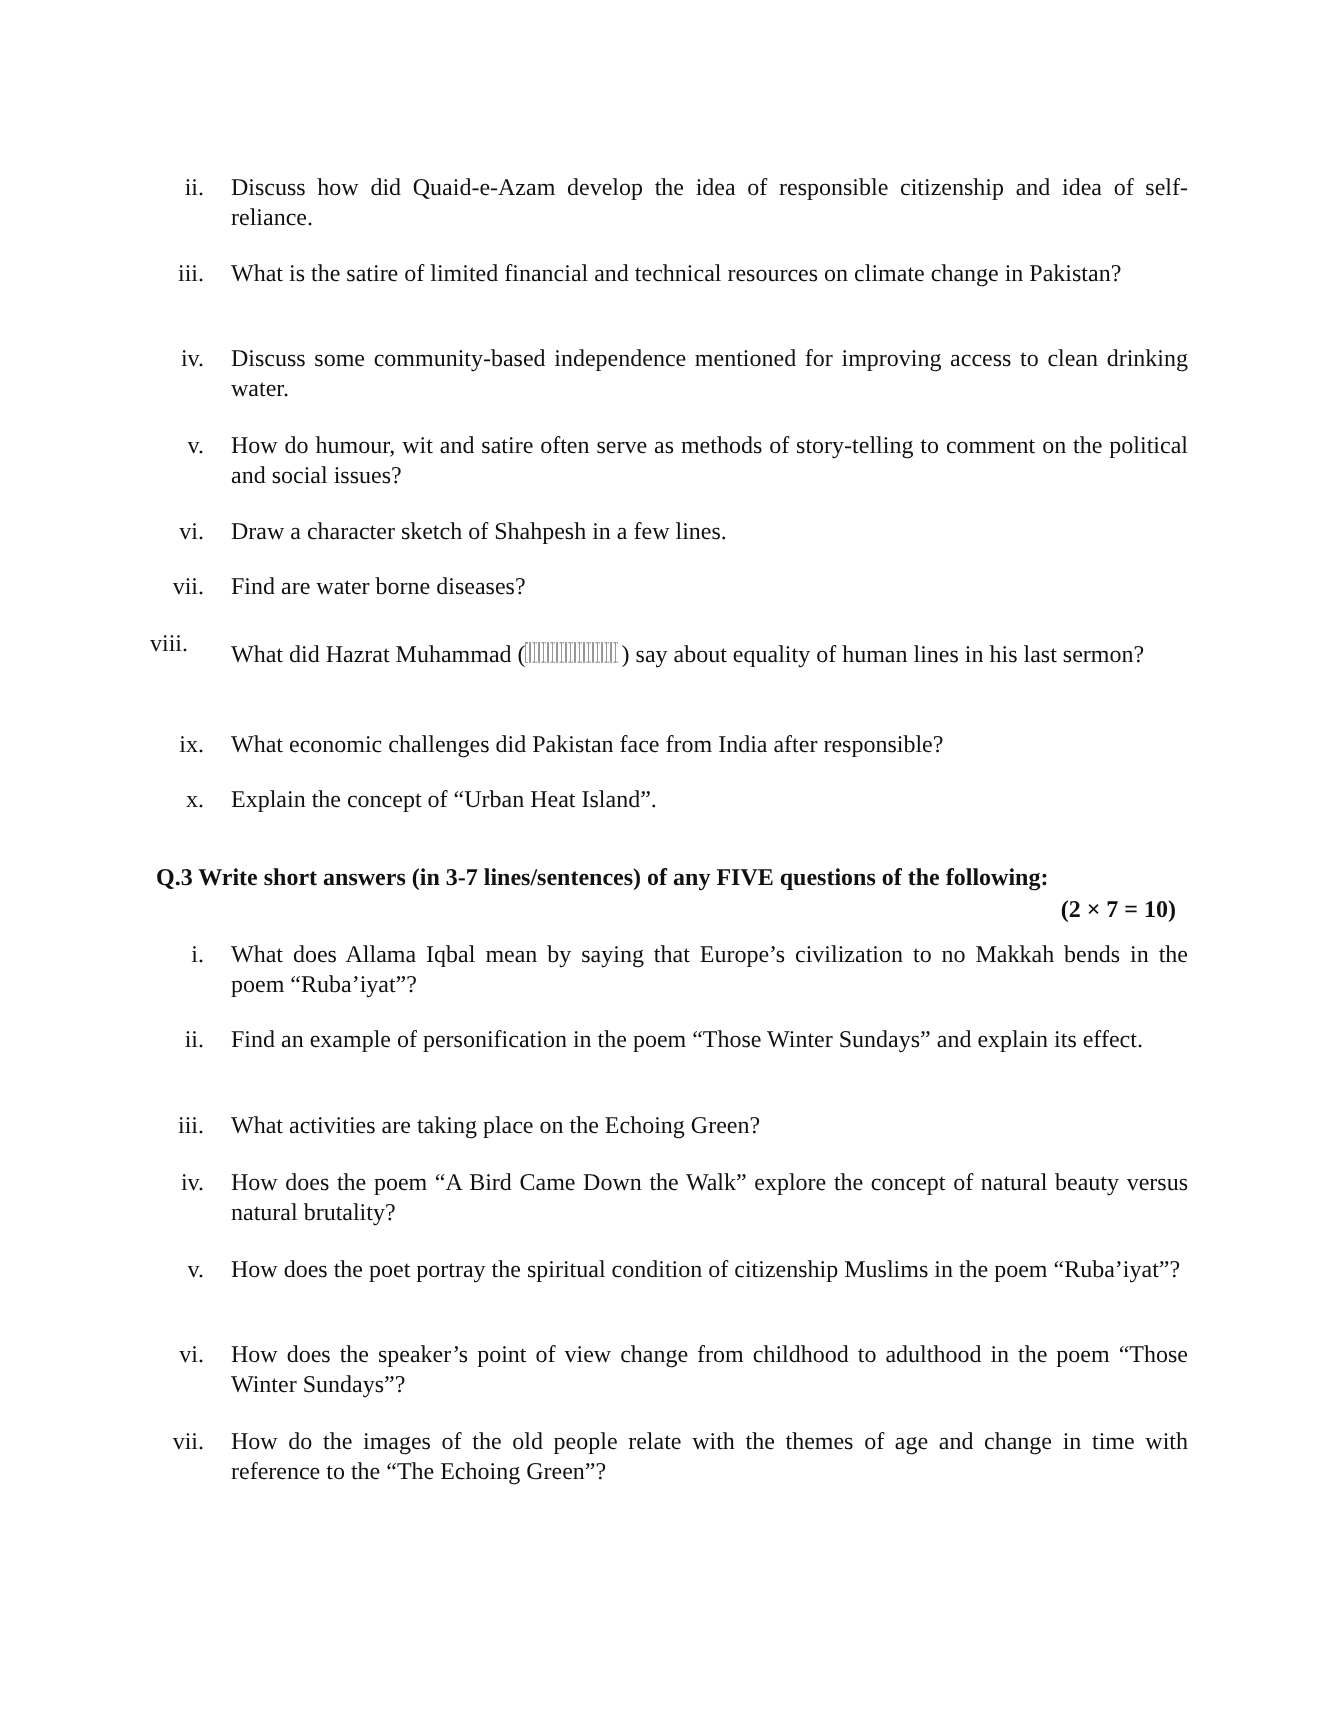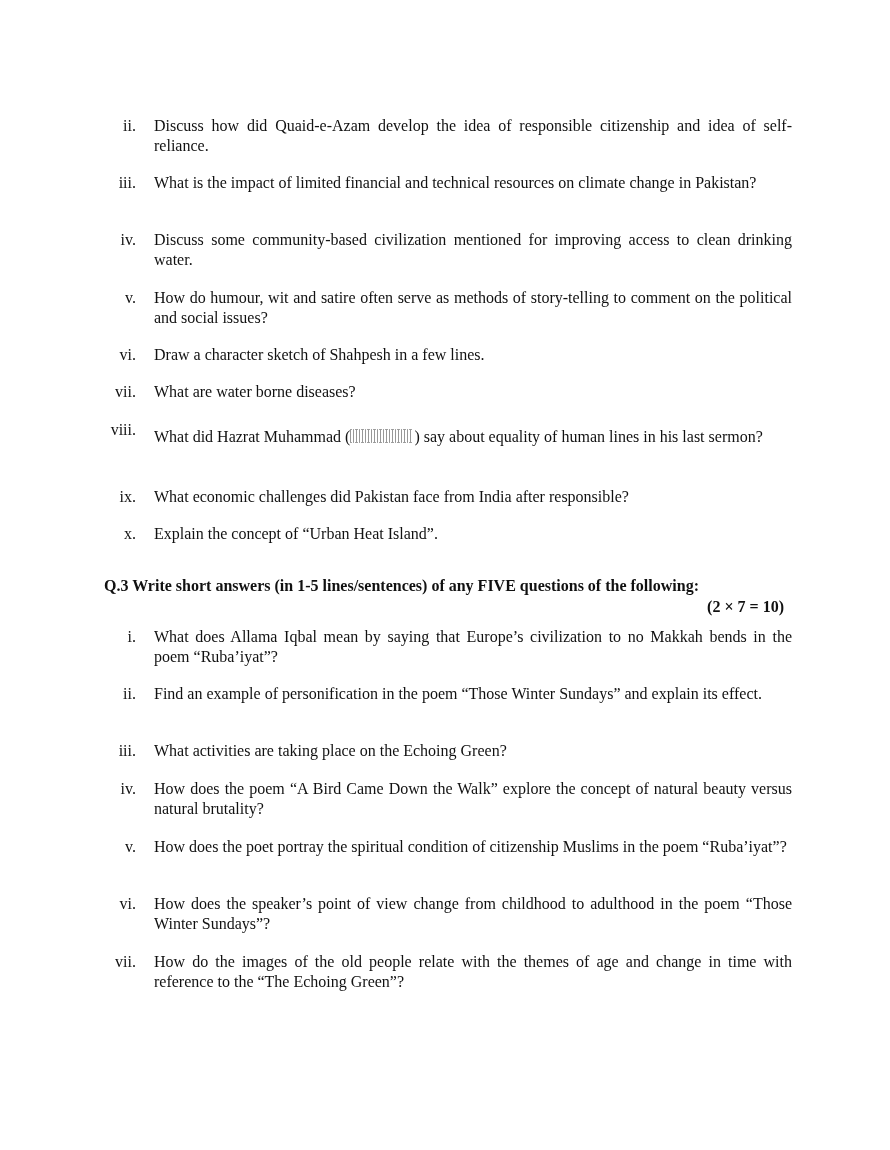--- a/index.html
+++ b/index.html
@@ -75,75 +75,75 @@
       position: absolute;
       right: 106px;
       font-weight: bold;
       line-height: 20px;
       text-align: right;
     }
     .sup-num {
       position: absolute;
       left: 0;
       width: 36px;
-      text-align: right;
+      text-align: left;
       top: -6px;
     }
   </style>
 </head>
 <body>
 
 <div class="page">
 
   <div class="q-item" style="top:116px;">
     <span class="q-num">ii.</span>
     <span class="q-text">Discuss how did Quaid-e-Azam develop the idea of responsible citizenship and idea of self-reliance.</span>
   </div>
 
   <div class="q-item" style="top:173px;">
     <span class="q-num">iii.</span>
-    <span class="q-text">What is the impact of limited financial and technical resources on climate change in Pakistan?</span>
+    <span class="q-text">What is the satire of limited financial and technical resources on climate change in Pakistan?</span>
   </div>
 
   <div class="q-item" style="top:230px;">
     <span class="q-num">iv.</span>
-    <span class="q-text">Discuss some community-based civilization mentioned for improving access to clean drinking water.</span>
+    <span class="q-text">Discuss some community-based independence mentioned for improving access to clean drinking water.</span>
   </div>
 
   <div class="q-item" style="top:288px;">
     <span class="q-num">v.</span>
     <span class="q-text">How do humour, wit and satire often serve as methods of story-telling to comment on the political and social issues?</span>
   </div>
 
   <div class="q-item" style="top:345px;">
     <span class="q-num">vi.</span>
     <span class="q-text single">Draw a character sketch of Shahpesh in a few lines.</span>
   </div>
 
   <div class="q-item" style="top:382px;">
     <span class="q-num">vii.</span>
-    <span class="q-text single">What are water borne diseases?</span>
+    <span class="q-text single">Find are water borne diseases?</span>
   </div>
 
   <div class="q-item" style="top:426px;">
     <span class="sup-num">viii.</span>
     <span class="q-text" style="line-height:22px;"><span>What did Hazrat Muhammad (</span><span class="honorific"><span class="honorific-glyph"></span></span><span>) say about equality of human lines in his last sermon?</span></span>
   </div>
 
   <div class="q-item" style="top:487px;">
     <span class="q-num">ix.</span>
     <span class="q-text single">What economic challenges did Pakistan face from India after responsible?</span>
   </div>
 
   <div class="q-item" style="top:524px;">
     <span class="q-num">x.</span>
     <span class="q-text single">Explain the concept of “Urban Heat Island”.</span>
   </div>
 
-  <div class="section-heading" style="top:576px;">Q.3 Write short answers (in 1-5 lines/sentences) of any FIVE questions of the following:</div>
+  <div class="section-heading" style="top:576px;">Q.3 Write short answers (in 3-7 lines/sentences) of any FIVE questions of the following:</div>
   <div class="section-marks" style="top:597px;">(2 × 7 = 10)</div>
 
   <div class="q-item" style="top:627px;">
     <span class="q-num">i.</span>
     <span class="q-text">What does Allama Iqbal mean by saying that Europe’s civilization to no Makkah bends in the poem “Ruba’iyat”?</span>
   </div>
 
   <div class="q-item" style="top:684px;">
     <span class="q-num">ii.</span>
     <span class="q-text">Find an example of personification in the poem “Those Winter Sundays” and explain its effect.</span>

